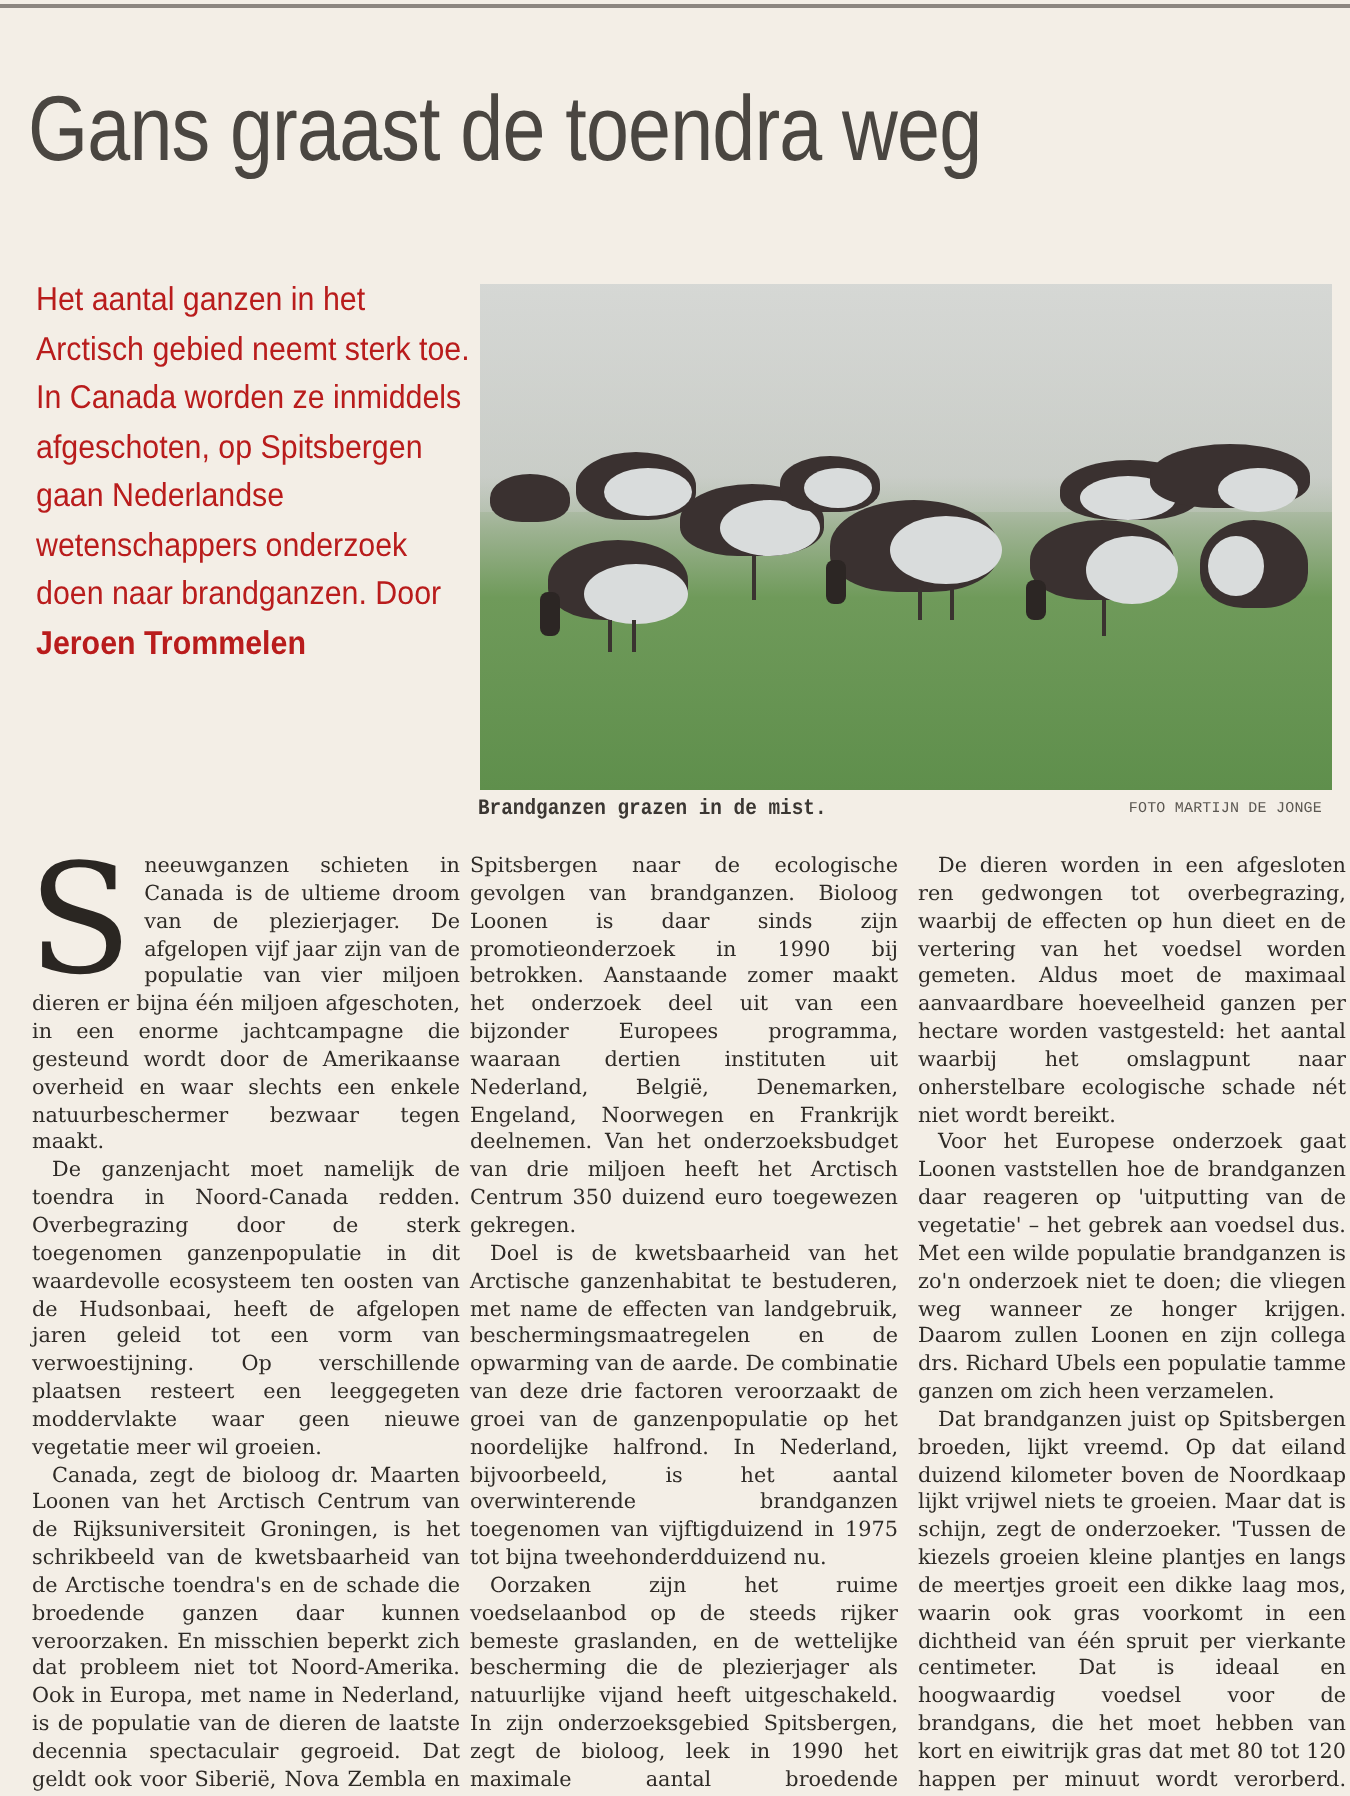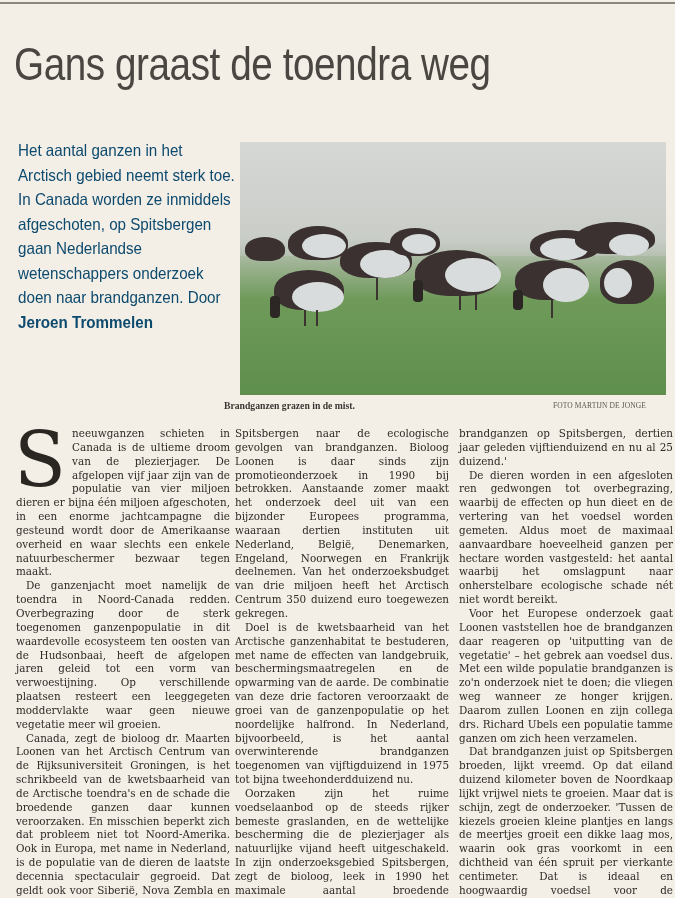--- a/index.html
+++ b/index.html
@@ -18,41 +18,41 @@
     position: absolute; left: 14px; top: 6px; width: 660px;
     font-family: "Liberation Sans", sans-serif;
     font-size: 46px; line-height: 54px; letter-spacing: -0.5px;
     color: #4a4641; font-weight: normal;
     transform: scaleX(0.84); transform-origin: left top;
     white-space: nowrap;
   }
   .intro {
     position: absolute; left: 18px; top: 138px; width: 220px;
     font-family: "Liberation Sans", sans-serif;
-    font-size: 16.5px; line-height: 24.5px; color: #0c4a6e;
+    font-size: 16.5px; line-height: 24.5px; color: #b91c1c;
   }
   .intro-text { display: block; transform: scaleX(0.92); transform-origin: left top; width: 240px; }
   .intro .author { font-weight: bold; }
   .photo {
     position: absolute; left: 240px; top: 142px; width: 426px; height: 253px;
     overflow: hidden;
     background: linear-gradient(to bottom, #c9cbc8 0%, #c6cac4 38%, #9fb394 48%, #6f9a5a 62%, #5f8f4c 100%);
   }
   .photo .mist {
     position: absolute; left: 0; top: 0; width: 100%; height: 45%;
     background: linear-gradient(to bottom, rgba(215,217,214,0.9), rgba(200,204,198,0.4));
   }
   .goose { position: absolute; }
   .goose .back { position: absolute; border-radius: 50% 50% 40% 40%; background: #3a3130; }
   .goose .white { position: absolute; border-radius: 50%; background: #d9dcdc; }
   .goose .neck { position: absolute; background: #2c2624; border-radius: 4px; }
   .goose .leg { position: absolute; width: 2px; background: #3a3330; }
   .caption {
-    position: absolute; left: 224px; top: 399px; width: 426px; height: 16px;
-    font-family: Liberation Serif, serif;
+    position: absolute; left: 239px; top: 399px; width: 426px; height: 16px;
+    font-family: Liberation Mono, monospace;
   }
   .caption-text {
     position: absolute; left: 0; top: 0;
     font-size: 11px; font-weight: bold; color: #3a3632;
     transform: scaleX(0.88); transform-origin: left top; white-space: nowrap;
   }
   .credit {
     position: absolute; right: 4px; top: 2px;
     font-size: 7.5px; color: #5a5650; letter-spacing: 0.1px; white-space: nowrap; margin-left: 36px;
   }
@@ -156,17 +156,16 @@
 
 </div>
 
 <div class="col col-2">
   <p class="cont">Spitsbergen naar de ecologische gevolgen van brandganzen. Bioloog Loonen is daar sinds zijn promotieonderzoek in 1990 bij betrokken. Aanstaande zomer maakt het onderzoek deel uit van een bijzonder Europees programma, waaraan dertien instituten uit Nederland, België, Denemarken, Engeland, Noorwegen en Frankrijk deelnemen. Van het onderzoeksbudget van drie miljoen heeft het Arctisch Centrum 350 duizend euro toegewezen gekregen.</p>
   <p>Doel is de kwetsbaarheid van het Arctische ganzenhabitat te bestuderen, met name de effecten van landgebruik, beschermingsmaatregelen en de opwarming van de aarde. De combinatie van deze drie factoren veroorzaakt de groei van de ganzenpopulatie op het noordelijke halfrond. In Nederland, bijvoorbeeld, is het aantal overwinterende brandganzen toegenomen van vijftigduizend in 1975 tot bijna tweehonderdduizend nu.</p>
   <p>Oorzaken zijn het ruime voedselaanbod op de steeds rijker bemeste graslanden, en de wettelijke bescherming die de plezierjager als natuurlijke vijand heeft uitgeschakeld. In zijn onderzoeksgebied Spitsbergen, zegt de bioloog, leek in 1990 het maximale aantal broedende brandganzen te zijn behaald. 'Maar ze hebben ons voor de gek gehouden, want steeds weer bleek het mogelijk om nieuwe gebiedjes te koloniseren. In 1943 waren er vierhonderd</p>
 </div>
 
 <div class="col col-3">
-  <p class="cont">brandganzen op Spitsbergen, dertien jaar geleden vijftienduizend en nu al 25 duizend.'</p>
   <p>De dieren worden in een afgesloten ren gedwongen tot overbegrazing, waarbij de effecten op hun dieet en de vertering van het voedsel worden gemeten. Aldus moet de maximaal aanvaardbare hoeveelheid ganzen per hectare worden vastgesteld: het aantal waarbij het omslagpunt naar onherstelbare ecologische schade nét niet wordt bereikt.</p>
   <p>Voor het Europese onderzoek gaat Loonen vaststellen hoe de brandganzen daar reageren op 'uitputting van de vegetatie' – het gebrek aan voedsel dus. Met een wilde populatie brandganzen is zo'n onderzoek niet te doen; die vliegen weg wanneer ze honger krijgen. Daarom zullen Loonen en zijn collega drs. Richard Ubels een populatie tamme ganzen om zich heen verzamelen.</p>
   <p>Dat brandganzen juist op Spitsbergen broeden, lijkt vreemd. Op dat eiland duizend kilometer boven de Noordkaap lijkt vrijwel niets te groeien. Maar dat is schijn, zegt de onderzoeker. 'Tussen de kiezels groeien kleine plantjes en langs de meertjes groeit een dikke laag mos, waarin ook gras voorkomt in een dichtheid van één spruit per vierkante centimeter. Dat is ideaal en hoogwaardig voedsel voor de brandgans, die het moet hebben van kort en eiwitrijk gras dat met 80 tot 120 happen per minuut wordt verorberd. Langer gras krijgen ze</p>
 </div>
 
 </body></html>

